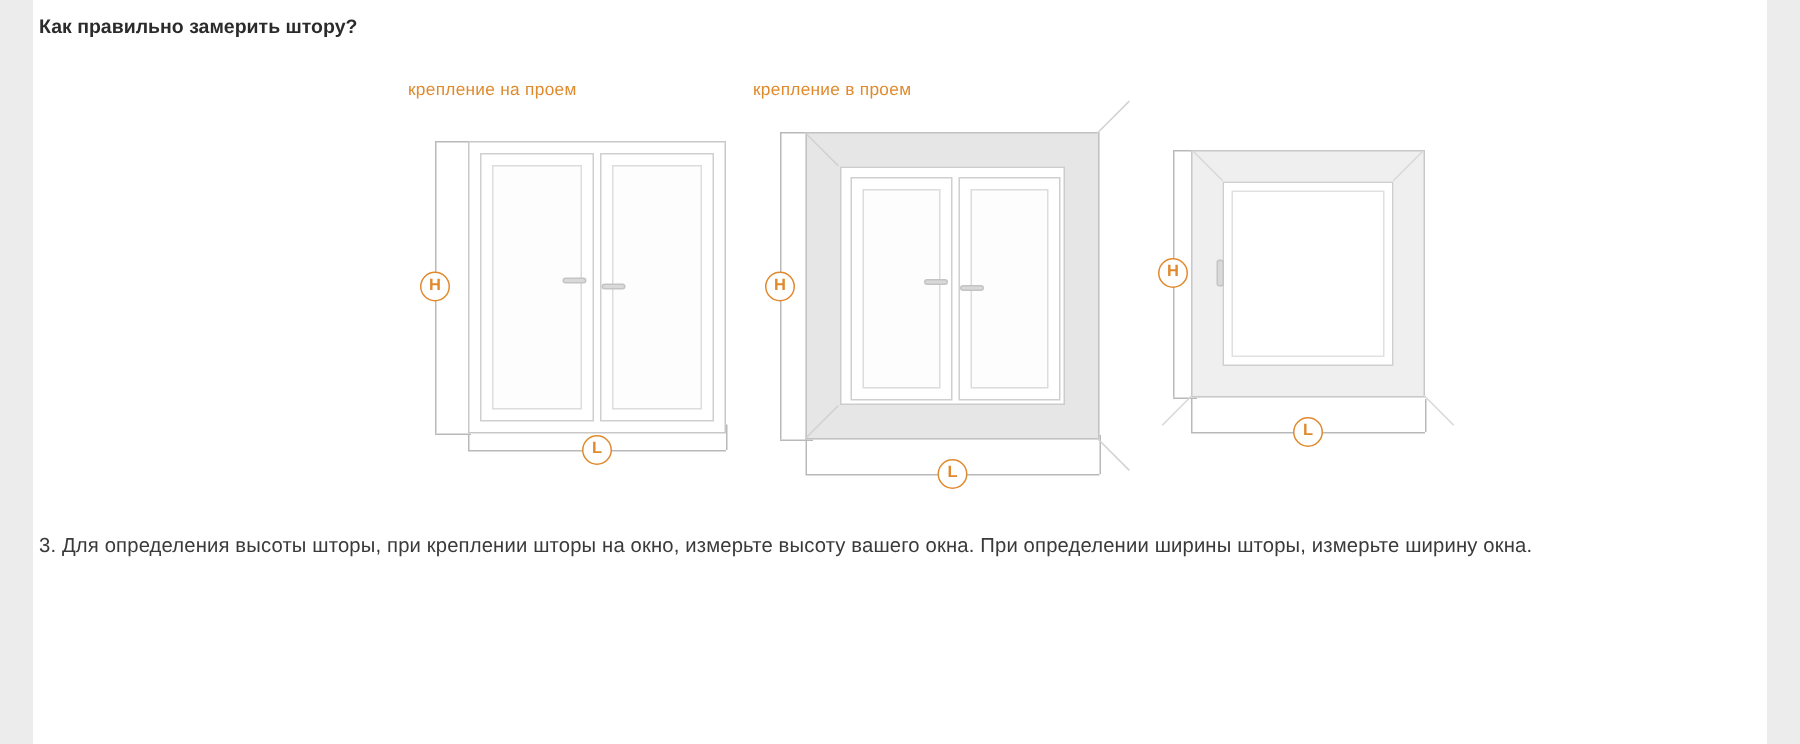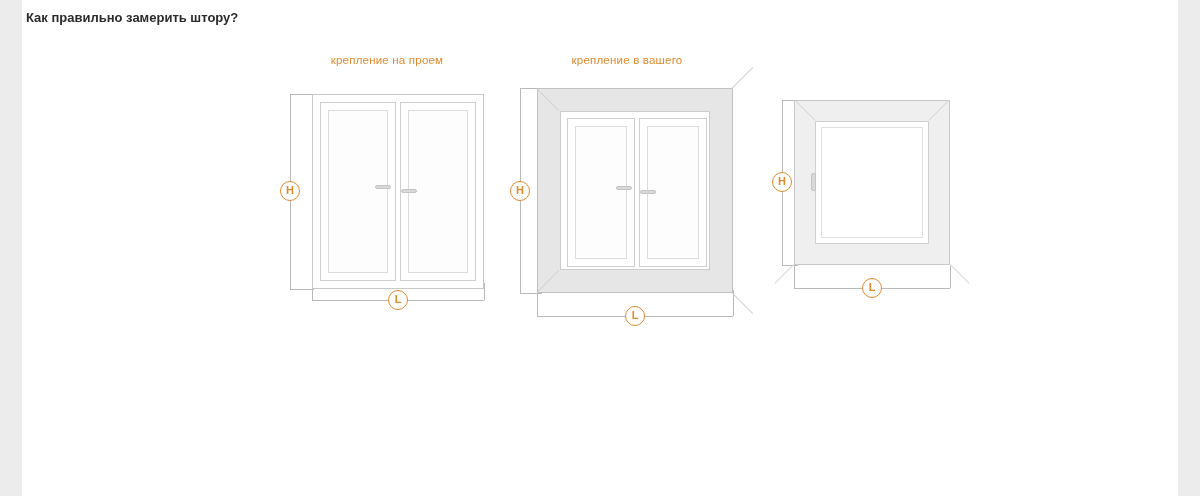--- a/index.html
+++ b/index.html
@@ -57,21 +57,21 @@
     height: 300px;
   }
   .panel.p1 { left: 250px; width: 230px; }
   .panel.p2 { left: 480px; width: 250px; }
   .panel.p3 { left: 730px; width: 230px; }
 
   .caption {
     position: absolute;
     top: 16px;
     width: 100%;
-    text-align: center;
+    text-align: left;
     font-size: 11.5px;
     color: #e08a2e;
     letter-spacing: .2px;
   }
 
   
   .gline {
     position: absolute;
     background: #b9b9b9;
   }
@@ -229,21 +229,21 @@
         </div>
         <div class="sash" style="left:87px; top:7px; width:76px; height:179px;">
           <div class="sash-inner"></div>
         </div>
         <div class="handle" style="left:62px; top:90px;"></div>
         <div class="handle" style="left:88px; top:94px;"></div>
       </div>
     </div>
 
     <div class="panel p2">
-      <div class="caption">крепление в вашего</div>
+      <div class="caption">крепление в проем</div>
 
       <div class="gline v" style="left:18px; top:50px; height:205px;"></div>
       <div class="gline h" style="left:18px; top:50px; width:22px;"></div>
       <div class="gline h" style="left:18px; top:255px; width:22px;"></div>
       <div class="marker" style="left:8px; top:143px;">H</div>
 
       <div class="gline h" style="left:35px; top:278px; width:196px;"></div>
       <div class="gline v" style="left:35px; top:252px; height:26px;"></div>
       <div class="gline v" style="left:231px; top:252px; height:26px;"></div>
       <div class="marker" style="left:123px; top:268px;">L</div>
@@ -287,15 +287,16 @@
         <div class="win3-inner">
           <div class="win3-glass"></div>
         </div>
         <div class="handle" style="left:16px; top:72px; width:5px; height:18px;"></div>
       </div>
     </div>
 
   </div>
 
   <div class="paragraphs">
+    <p class="para">3. Для определения высоты шторы, при креплении шторы на окно, измерьте высоту вашего окна. При определении ширины шторы, измерьте ширину окна.</p>
   </div>
 
 </div>
 
 </body></html>

